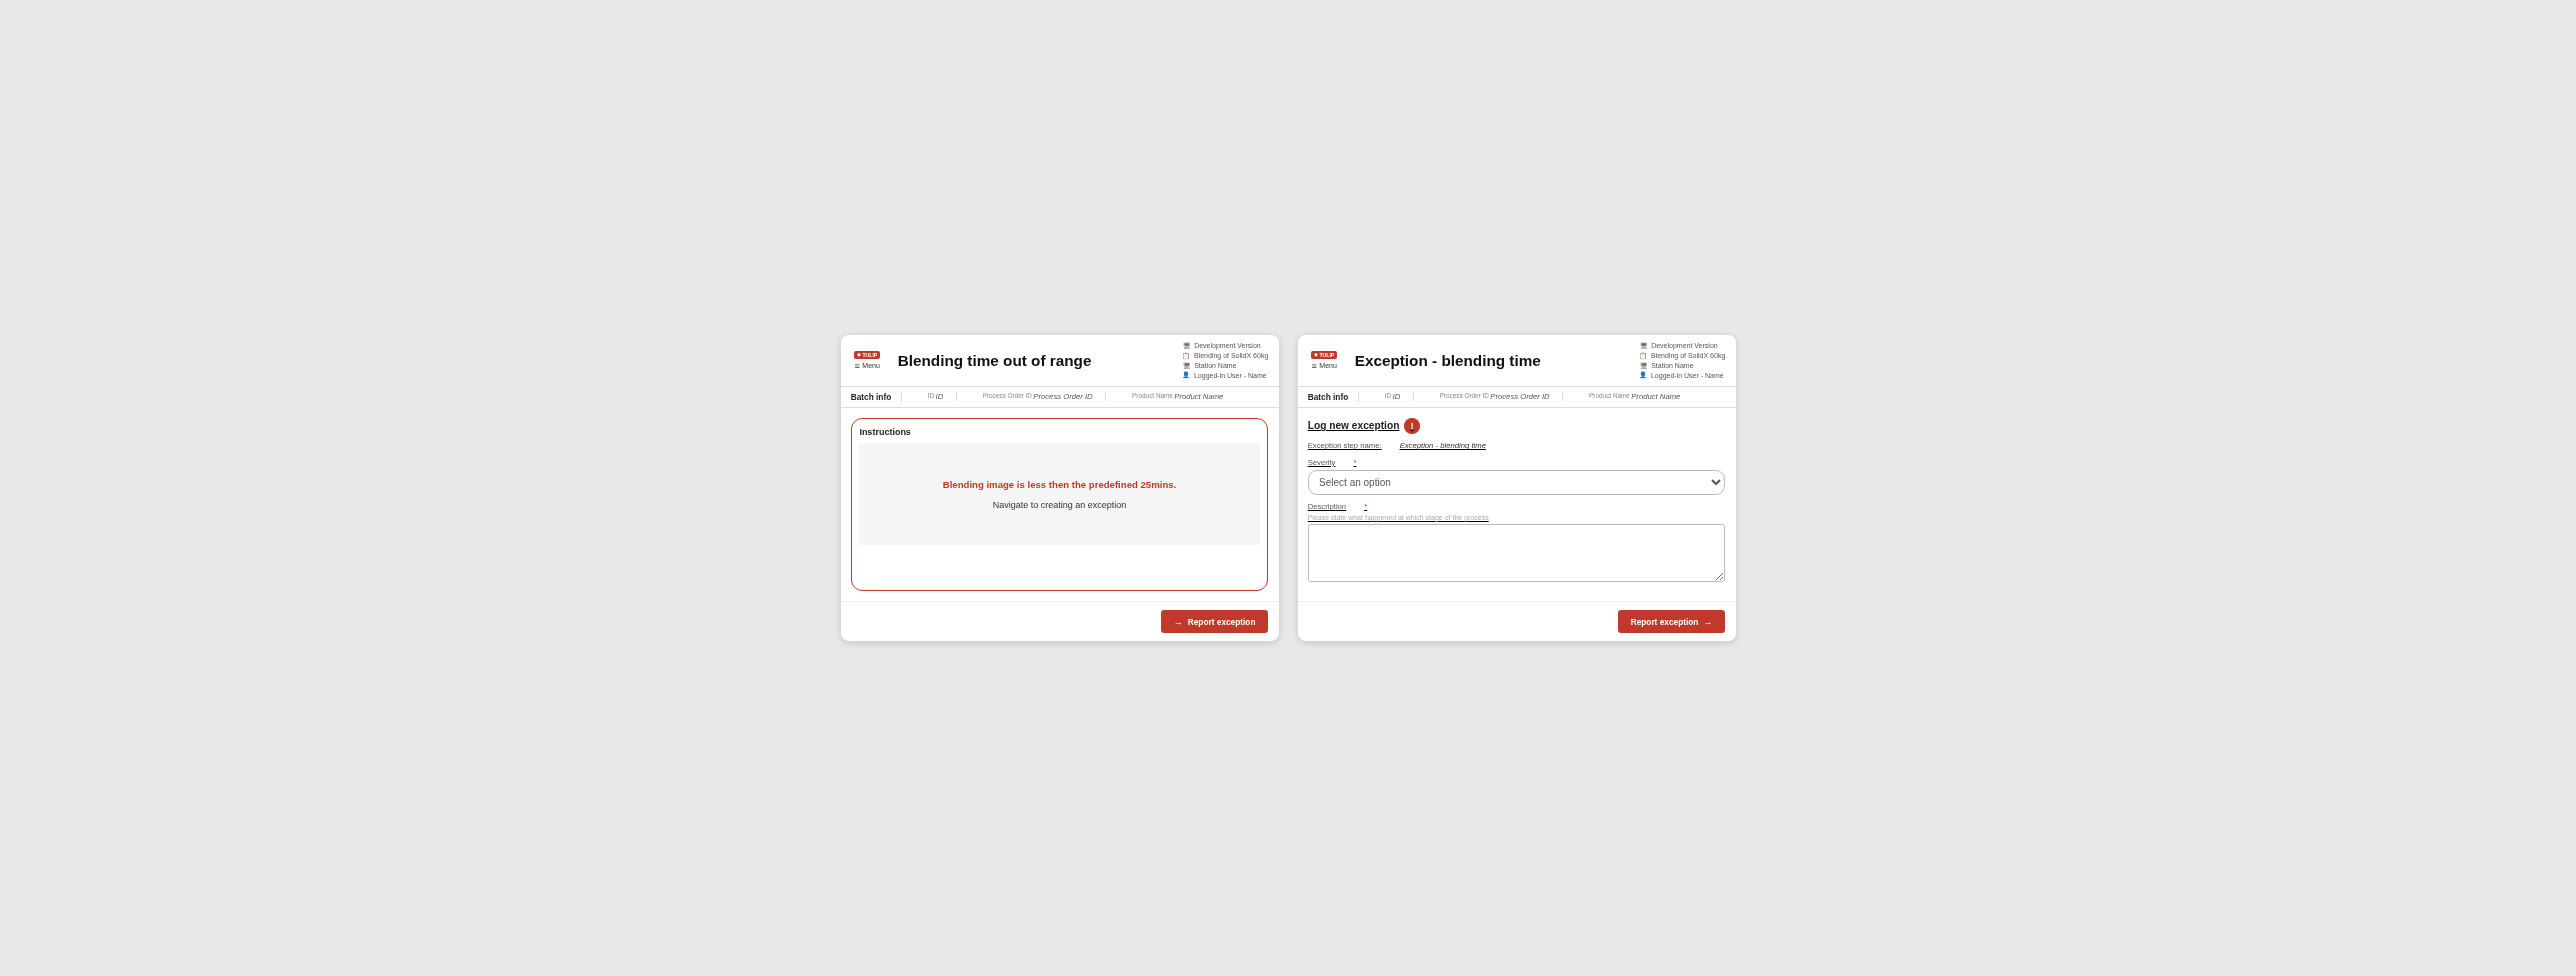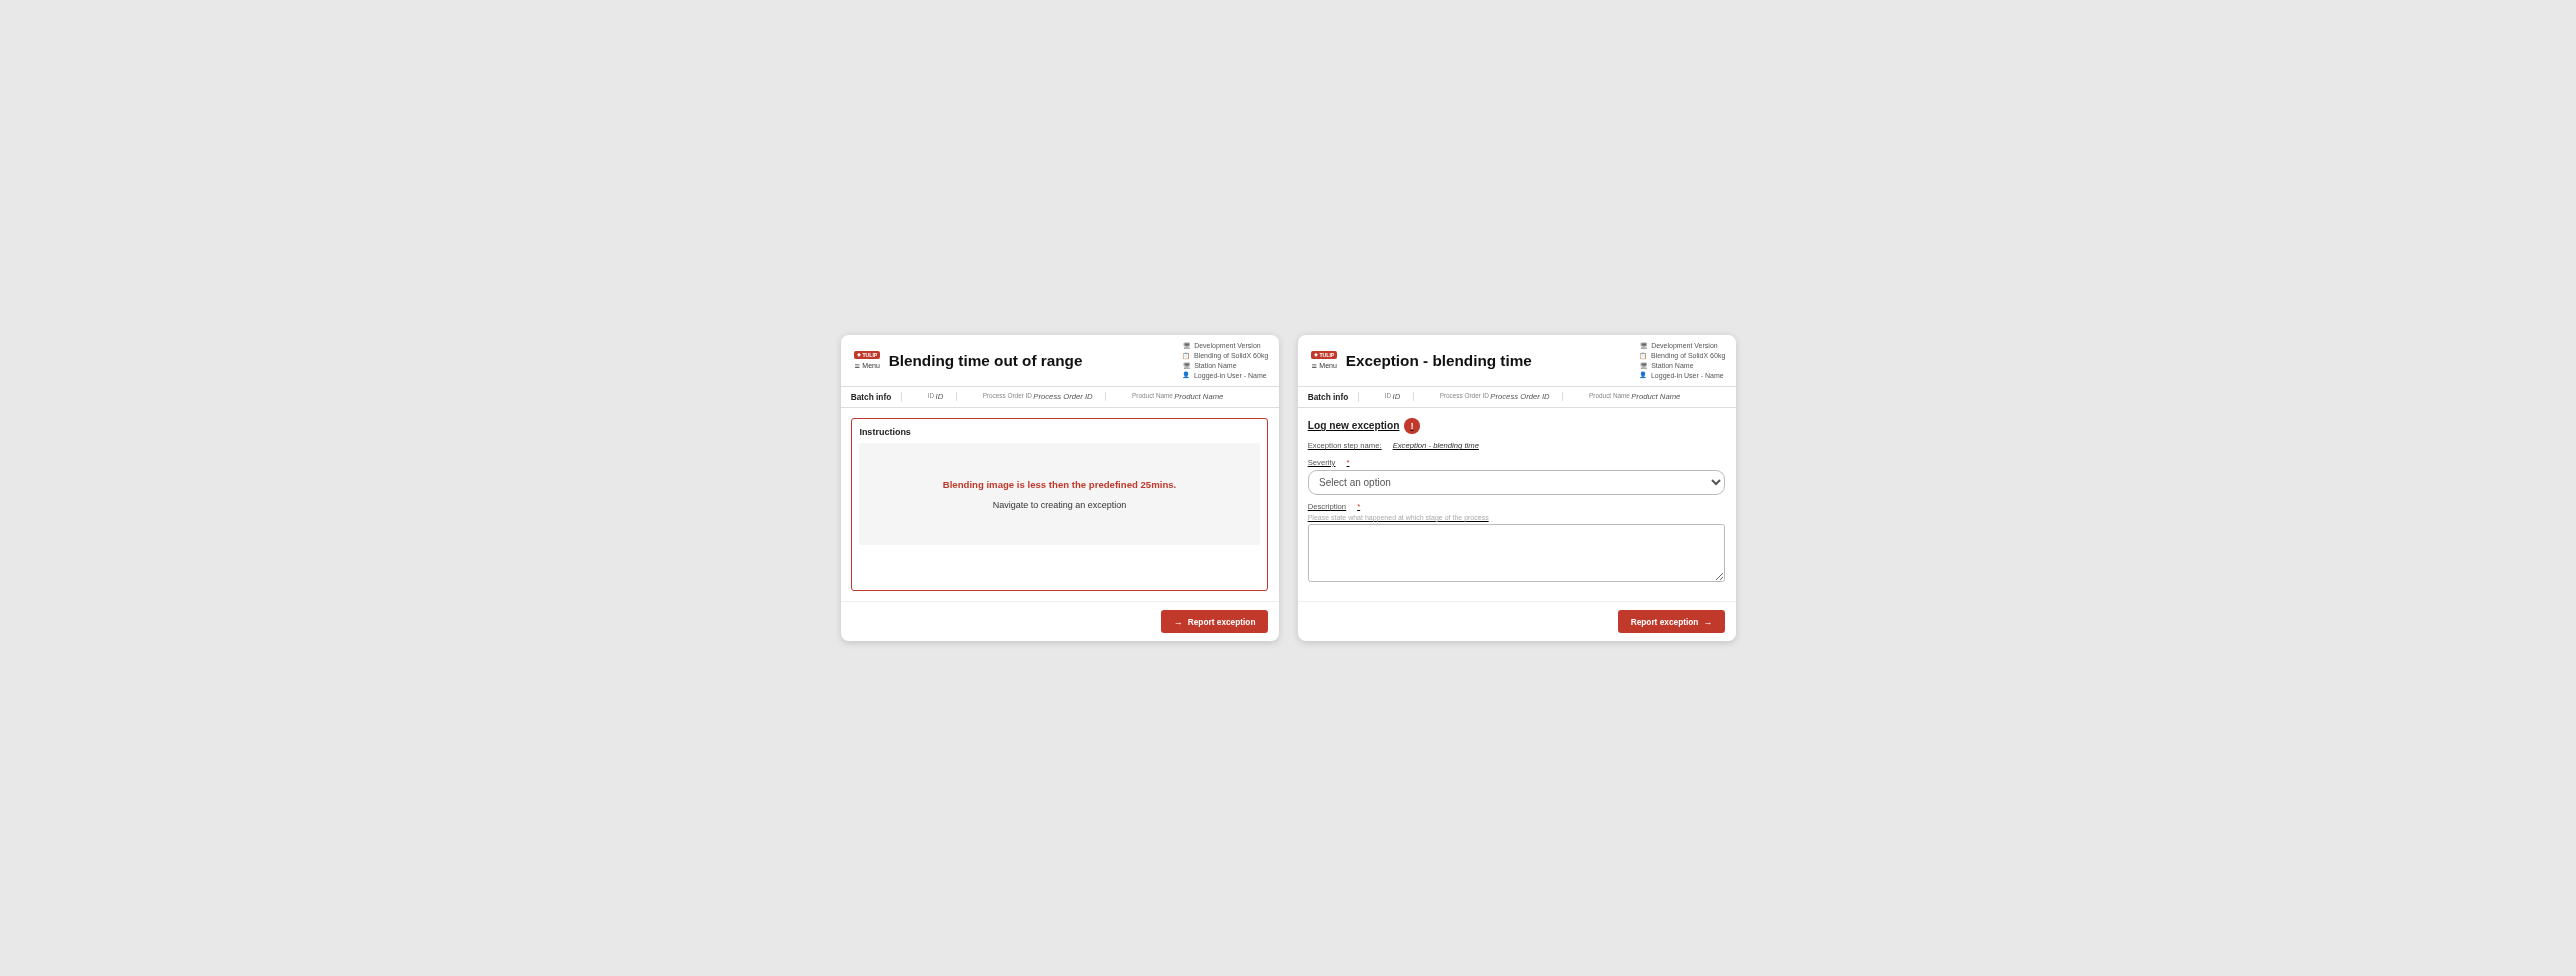--- a/index.html
+++ b/index.html
@@ -26,21 +26,21 @@
       overflow: hidden;
       display: flex;
       flex-direction: column;
     }
     
     .panel-header {
       display: flex;
       align-items: center;
       padding: 6.4px 10.2px;
       border-bottom: 0.6px solid #ddd;
-      gap: 5px;
+      gap: 14px;
     }
     .header-logo-menu {
       display: flex;
       flex-direction: column;
       align-items: center;
       min-width: 33px;
     }
     .logo-badge {
       background: #c0392b;
       color: #fff;
@@ -130,21 +130,21 @@
     .panel-body {
       padding: 10.2px;
       flex: 1;
       display: flex;
       flex-direction: column;
       gap: 7.7px;
     }
     
     .instructions-box {
       border: 1.3px solid #c0392b;
-      border-radius: 3px;
+      border-radius: 11px;
       padding: 7.7px;
       flex: 1;
     }
     .instructions-title {
       font-size: 9px;
       font-weight: bold;
       color: #222;
       margin-bottom: 6.4px;
     }
     .instructions-content {
@@ -229,21 +229,21 @@
     }
     .form-row {
       margin-bottom: 7.7px;
     }
     .form-label {
       font-size: 7.7px;
       color: #555;
       margin-bottom: 2.6px;
       display: flex;
       align-items: center;
-      gap: 11px;
+      gap: 18px;
     }
     .required-star {
       color: #c0392b;
     }
     .exception-step-value {
       font-style: italic;
       font-size: 7.7px;
       color: #333;
     }
     .form-select {

